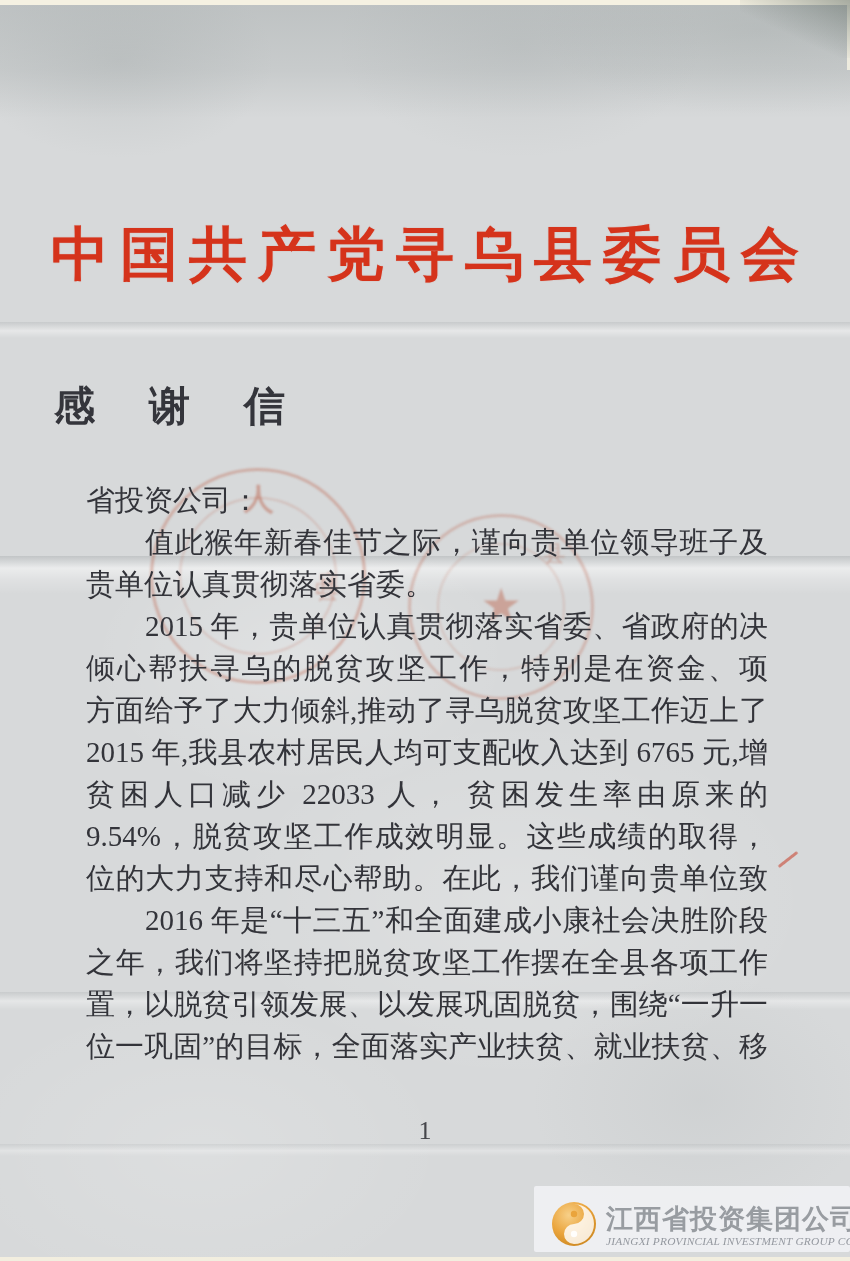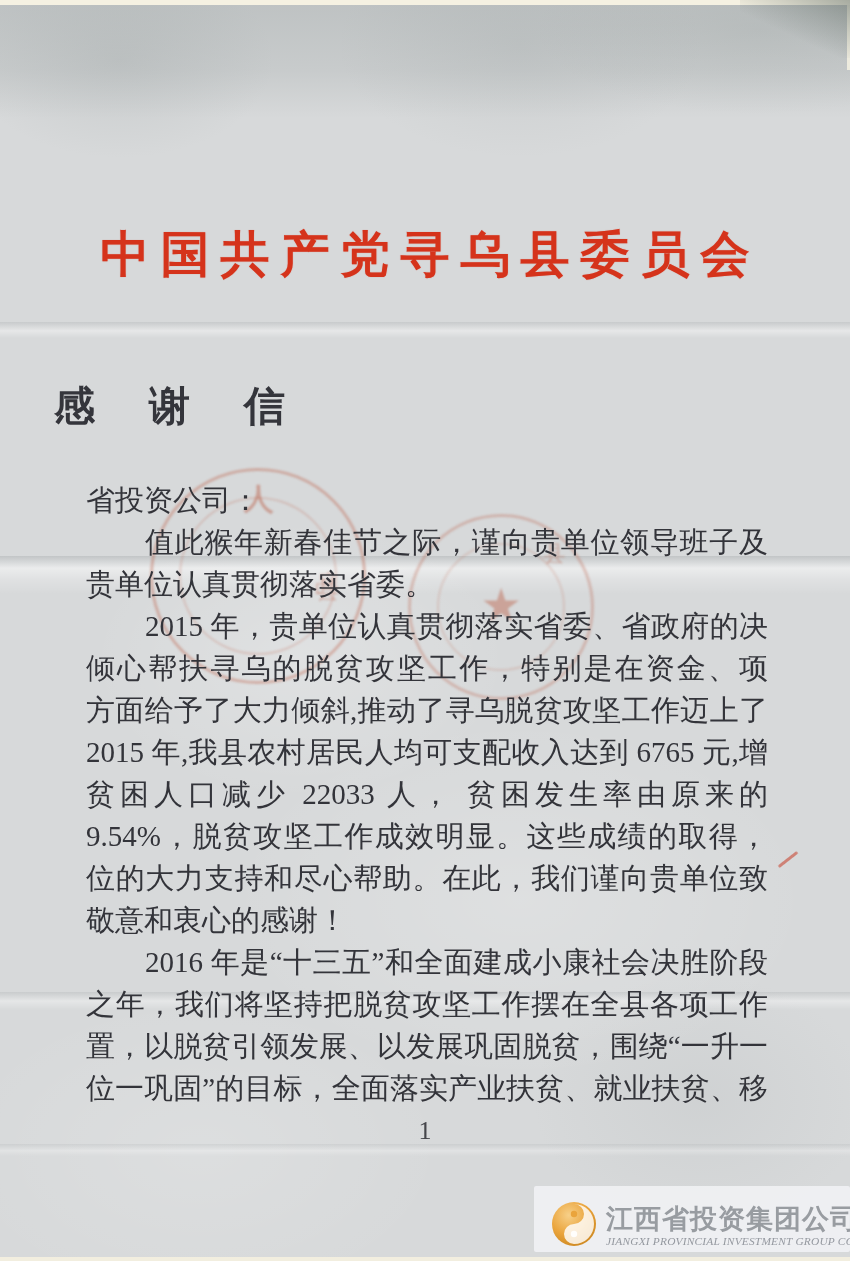--- a/index.html
+++ b/index.html
@@ -37,21 +37,21 @@
   .edge-bottom{position:absolute;left:0;bottom:0;width:100%;height:4px;background:#f2eedf;}
   .edge-right{position:absolute;right:0;top:0;width:3px;height:70px;background:rgba(245,241,226,.85);}
   .corner-shadow{
     position:absolute;right:0;top:0;width:110px;height:58px;pointer-events:none;
     background:linear-gradient(205deg, rgba(102,113,106,.55) 0%, rgba(102,113,106,.25) 30%, rgba(102,113,106,0) 58%);
   }
   
   .org-header{
     position:absolute;left:0;top:227px;width:100%;
     text-align:center;color:#d5331b;font-weight:800;
-    font-size:49px;line-height:56px;letter-spacing:11px;padding-left:11px;box-sizing:border-box;
+    font-size:58px;line-height:56px;letter-spacing:11px;padding-left:11px;box-sizing:border-box;
     text-shadow:0 0 1px rgba(213,51,27,.45);
   }
   .letter-title{
     position:absolute;left:0;top:381px;width:100%;
     color:#34353b;font-weight:700;
     font-size:41px;line-height:50px;letter-spacing:54px;padding-left:54px;box-sizing:border-box;
   }
   .body-text{
     position:absolute;left:86px;top:479px;width:682px;
     color:#33343a;font-size:29px;line-height:42px;
@@ -142,21 +142,20 @@
     <div class="bline left">省投资公司：</div>
     <div class="bline ind">值此猴年新春佳节之际，谨向贵单位领导班子及成员致以</div>
     <div class="bline left">贵单位认真贯彻落实省委。</div>
     <div class="bline ind">2015 年，贵单位认真贯彻落实省委、省政府的决策部署，</div>
     <div class="bline">倾心帮扶寻乌的脱贫攻坚工作，特别是在资金、项目、政策等</div>
     <div class="bline">方面给予了大力倾斜,推动了寻乌脱贫攻坚工作迈上了新台阶。</div>
     <div class="bline">2015 年,我县农村居民人均可支配收入达到 6765 元,增长 13%;</div>
     <div class="bline">贫困人口减少 22033 人， 贫困发生率由原来的 17.47%下降至</div>
     <div class="bline">9.54%，脱贫攻坚工作成效明显。这些成绩的取得，离不开贵单</div>
     <div class="bline">位的大力支持和尽心帮助。在此，我们谨向贵单位致以崇高的</div>
-    <div class="bline left">敬意和衷心的感谢！</div>
     <div class="bline ind">2016 年是“十三五”和全面建成小康社会决胜阶段的开局</div>
     <div class="bline">之年，我们将坚持把脱贫攻坚工作摆在全县各项工作的龙头位</div>
     <div class="bline">置，以脱贫引领发展、以发展巩固脱贫，围绕“一升一降一进</div>
     <div class="bline">位一巩固”的目标，全面落实产业扶贫、就业扶贫、移民扶贫</div>
   </div>
 
   <div class="page-number">1</div>
 
   <div class="watermark">
     <svg class="wm-logo" viewBox="0 0 48 48">

